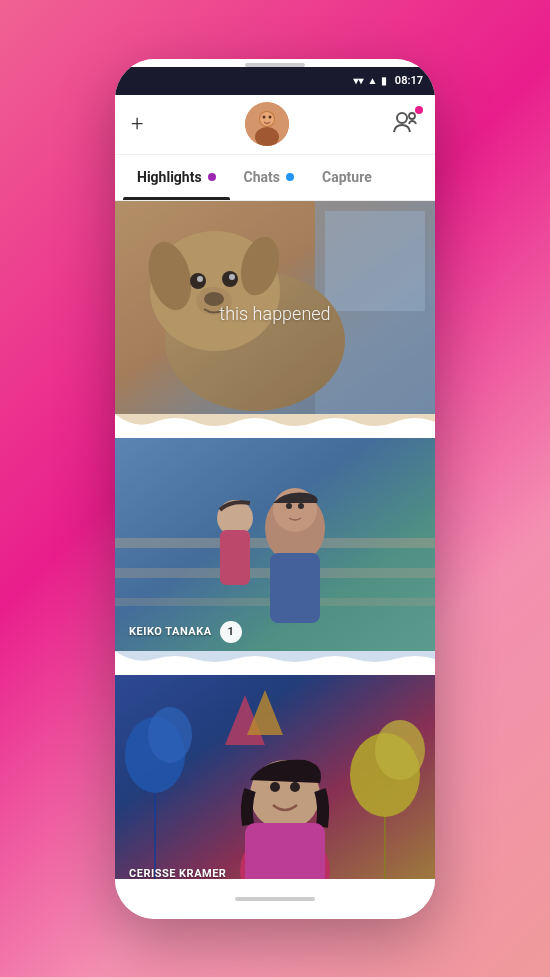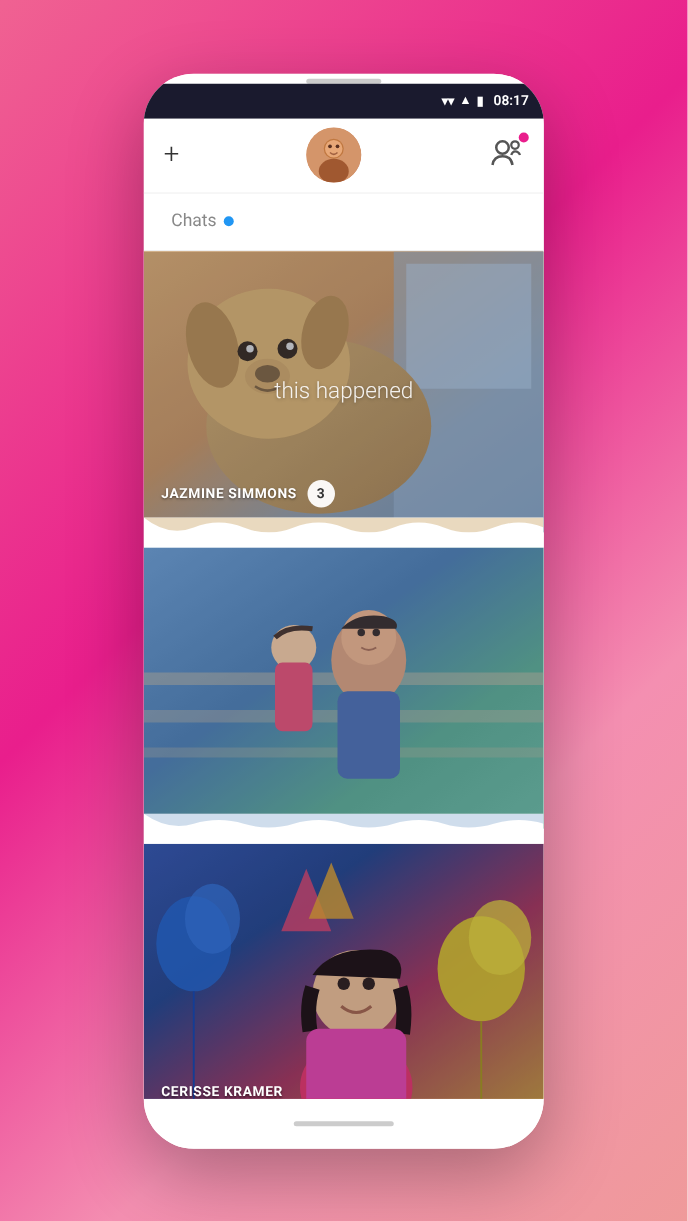--- a/index.html
+++ b/index.html
@@ -151,21 +151,21 @@
       position: absolute;
       bottom: 0;
       left: 0;
       right: 0;
       height: 3px;
       background: #222;
       border-radius: 2px 2px 0 0;
     }
 
     .tab-item.inactive {
-      font-weight: 400;
+      font-weight: 700;
       color: #888;
     }
 
     .tab-dot {
       width: 8px;
       height: 8px;
       border-radius: 50%;
     }
 
     .tab-dot.purple { background: #9c27b0; }
@@ -310,23 +310,30 @@
         <circle cx="11" cy="10" r="5" stroke="#555" stroke-width="2" fill="none"></circle>
         <path d="M3 24 Q4 17 11 17 Q18 17 19 24" stroke="#555" stroke-width="2" fill="none"></path>
         <circle cx="21" cy="8" r="3" stroke="#555" stroke-width="1.8" fill="none"></circle>
         <path d="M18 16 Q19 13 21 13 Q24 13 25 16" stroke="#555" stroke-width="1.8" fill="none"></path>
       </svg>
       <div class="contacts-badge"></div>
     </div>
   </div>
 
   <div class="tab-bar">
+    <div class="tab-item active">
+      <span>Highlights</span>
+      <span class="tab-dot purple"></span>
+    </div>
     <div class="tab-item inactive">
       <span>Chats</span>
       <span class="tab-dot blue"></span>
+    </div>
+    <div class="tab-item inactive">
+      <span>Capture</span>
     </div>
   </div>
 
   <div class="content-area">
 
     <div class="story-card dog-card-bg">
 
       <div class="photo-content">
         <svg width="100%" height="100%" viewBox="0 0 320 225" xmlns="http://www.w3.org/2000/svg" preserveAspectRatio="xMidYMid slice">
 
@@ -364,24 +371,20 @@
           <path d="M89 108 Q99 115 109 108" stroke="#2a1a0a" stroke-width="2" fill="none"></path>
 
           <ellipse cx="99" cy="100" rx="18" ry="14" fill="#c09050" opacity="0.5"></ellipse>
 
           <rect width="320" height="225" fill="rgba(100,120,160,0.2)"></rect>
         </svg>
       </div>
 
       <div class="story-overlay"></div>
       <div class="this-happened-text">this happened</div>
-      <div class="story-user-info">
-        <span class="story-username">JAZMINE SIMMONS</span>
-        <div class="story-count-badge">3</div>
-      </div>
     </div>
 
     <div style="position:relative; height:24px; background:#fff; margin-top:-12px; z-index:5;">
       <svg viewBox="0 0 320 24" xmlns="http://www.w3.org/2000/svg" style="position:absolute;top:0;width:100%;height:100%;" preserveAspectRatio="none">
         <path d="M0 0 Q20 16 40 8 Q60 0 80 8 Q100 16 120 8 Q140 0 160 8 Q180 16 200 8 Q220 0 240 8 Q260 16 280 8 Q300 0 320 8 L320 0 Z" fill="#c8a060" opacity="0.4"></path>
         <path d="M0 12 Q20 24 40 16 Q60 8 80 16 Q100 24 120 16 Q140 8 160 16 Q180 24 200 16 Q220 8 240 16 Q260 24 280 16 Q300 8 320 16 L320 12 Z" fill="#fff"></path>
       </svg>
     </div>
 
     <div class="story-card people-card-bg">
@@ -412,20 +415,24 @@
           <path d="M158 65 Q170 52 192 55 Q205 58 202 65" fill="#2a1a10"></path>
 
           <circle cx="120" cy="80" r="18" fill="#f0c090"></circle>
           <rect x="105" y="92" width="30" height="55" rx="6" fill="#e04060"></rect>
 
           <path d="M105 72 Q115 62 135 65" stroke="#3a2010" stroke-width="4" fill="none"></path>
 
           <rect width="320" height="225" fill="rgba(80,100,140,0.25)"></rect>
         </svg>
       </div>
+      <div class="story-user-info">
+        <span class="story-username">KEIKO TANAKA</span>
+        <div class="story-count-badge">1</div>
+      </div>
     </div>
 
     <div style="position:relative; height:24px; background:#fff; margin-top:-12px; z-index:5;">
       <svg viewBox="0 0 320 24" xmlns="http://www.w3.org/2000/svg" style="position:absolute;top:0;width:100%;height:100%;" preserveAspectRatio="none">
         <path d="M0 12 Q20 24 40 16 Q60 8 80 16 Q100 24 120 16 Q140 8 160 16 Q180 24 200 16 Q220 8 240 16 Q260 24 280 16 Q300 8 320 16 L320 12 Z" fill="#fff"></path>
         <path d="M0 0 Q20 14 40 8 Q60 2 80 8 Q100 14 120 8 Q140 2 160 8 Q180 14 200 8 Q220 2 240 8 Q260 14 280 8 Q300 2 320 8 L320 0 Z" fill="#6090c0" opacity="0.3"></path>
       </svg>
     </div>
 
     <div class="story-card party-card-bg">

